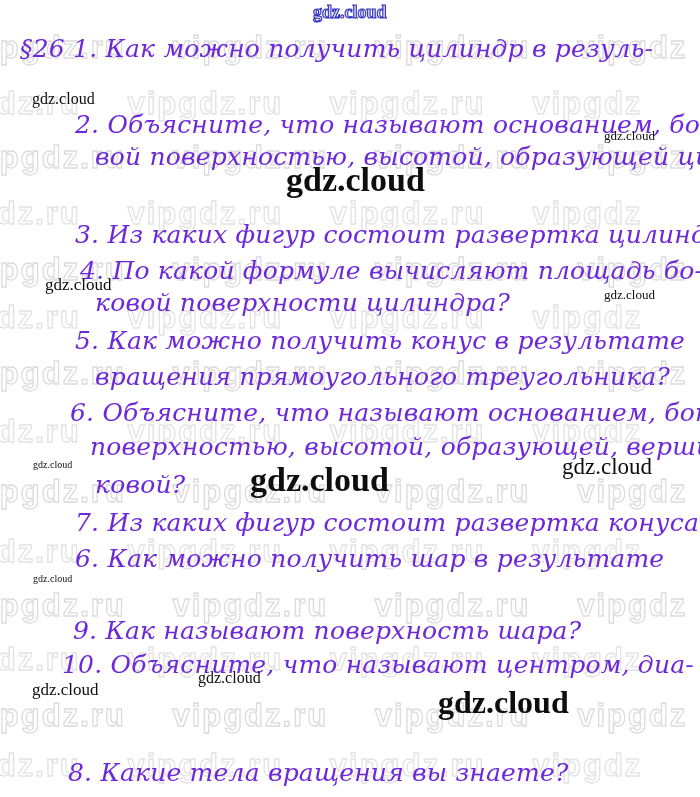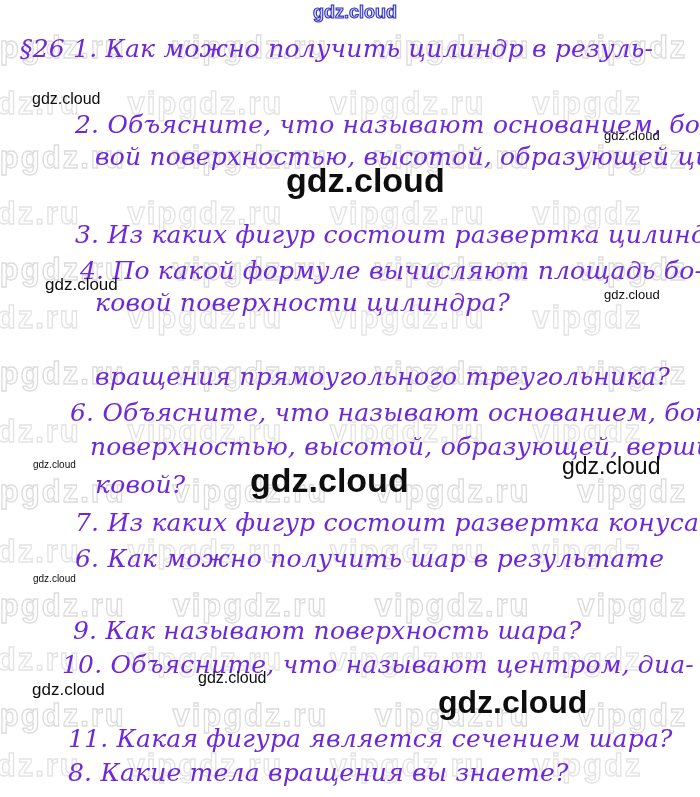--- a/index.html
+++ b/index.html
@@ -33,21 +33,21 @@
     font-family:"DejaVu Serif",serif;
     font-style:italic;
     font-size:25px;
     color:#6d28d9;
     letter-spacing:0.2px;
   }
   
   .gdz{
     position:absolute;
     white-space:nowrap;
-    font-family:Liberation Sans, sans-serif;
+    font-family:Liberation Serif, serif;
     color:#0e0e0e;
     line-height:1;
   }
   .gdz-blue{
     font-weight:700;
     color:rgba(48,48,192,0.18);
     -webkit-text-stroke:1.1px #3030c0;
     text-stroke:1.1px #3030c0;
   }
 </style>
@@ -70,29 +70,29 @@
   <div class="vip-row alt" style="left:-75px;top:642px">vipgdz.ru vipgdz.ru vipgdz.ru vipgdz</div>
   <div class="vip-row" style="left:-30px;top:698px">vipgdz.ru vipgdz.ru vipgdz.ru vipgdz</div>
   <div class="vip-row alt" style="left:-75px;top:748px">vipgdz.ru vipgdz.ru vipgdz.ru vipgdz</div>
 
   <div class="hw" style="left:20px;top:34px">§26  1. Как можно получить цилиндр в резуль-</div>
   <div class="hw" style="left:75px;top:110px">2. Объясните, что называют основанием, боко-</div>
   <div class="hw" style="left:95px;top:142px">вой поверхностью, высотой, образующей ци-</div>
   <div class="hw" style="left:75px;top:220px">3. Из каких фигур состоит развертка цилиндра?</div>
   <div class="hw" style="left:80px;top:256px">4. По какой формуле вычисляют площадь бо-</div>
   <div class="hw" style="left:95px;top:288px">ковой поверхности цилиндра?</div>
+  <div class="hw" style="left:75px;top:326px">5. Как можно получить конус в результате</div>
   <div class="hw" style="left:95px;top:362px">вращения прямоугольного треугольника?</div>
   <div class="hw" style="left:70px;top:398px">6. Объясните, что называют основанием, боковой</div>
   <div class="hw" style="left:90px;top:432px">поверхностью, высотой, образующей, вершиной</div>
   <div class="hw" style="left:95px;top:470px">ковой?</div>
   <div class="hw" style="left:75px;top:508px">7. Из каких фигур состоит развертка конуса?</div>
   <div class="hw" style="left:75px;top:544px">6. Как можно получить шар в результате</div>
   <div class="hw" style="left:73px;top:616px">9. Как называют поверхность шара?</div>
   <div class="hw" style="left:62px;top:650px">10. Объясните, что называют центром, диа-</div>
-  <div class="hw" style="left:68px;top:724px">11. Какая фигура является сечением шара?</div>
   <div class="hw" style="left:68px;top:758px">8. Какие тела вращения вы знаете?</div>
 
   <div class="gdz gdz-blue" style="left:313px;top:3px;font-size:18px">gdz.cloud</div>
   <div class="gdz" style="left:32px;top:91px;font-size:16px">gdz.cloud</div>
   <div class="gdz" style="left:604px;top:129px;font-size:13px">gdz.cloud</div>
   <div class="gdz" style="left:286px;top:163px;font-size:34px;font-weight:600">gdz.cloud</div>
   <div class="gdz" style="left:45px;top:276px;font-size:17px">gdz.cloud</div>
   <div class="gdz" style="left:604px;top:288px;font-size:13px">gdz.cloud</div>
   <div class="gdz" style="left:33px;top:460px;font-size:10px">gdz.cloud</div>
   <div class="gdz" style="left:250px;top:463px;font-size:34px;font-weight:600">gdz.cloud</div>

